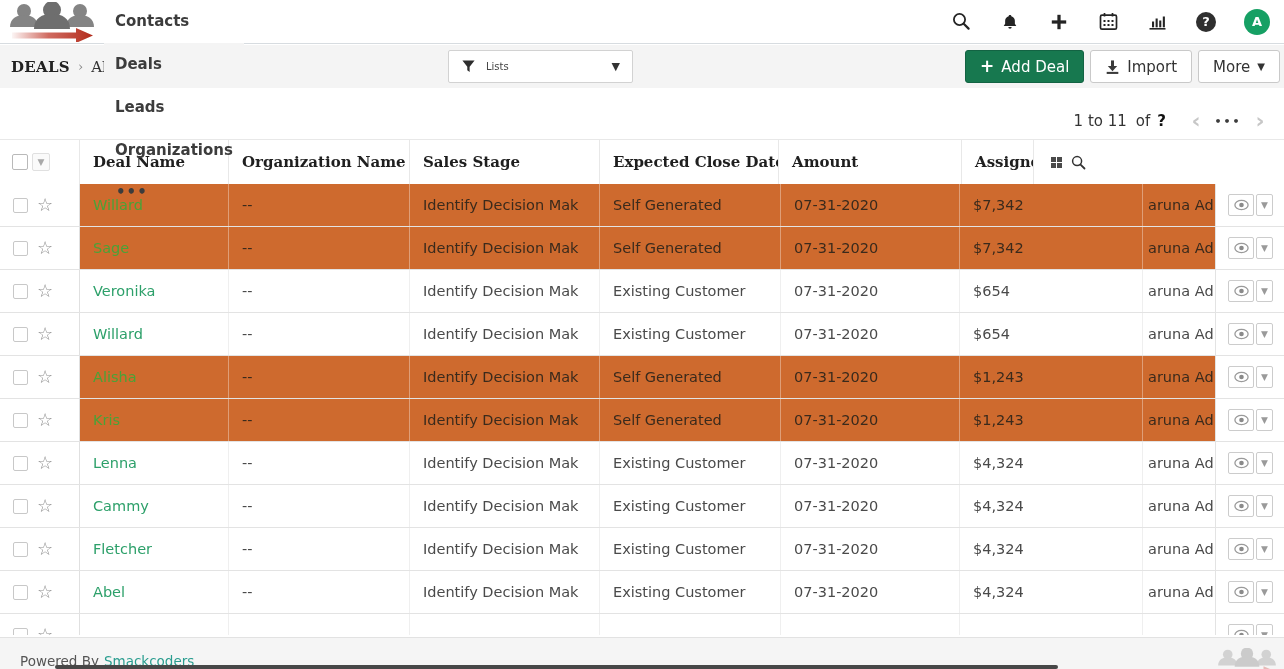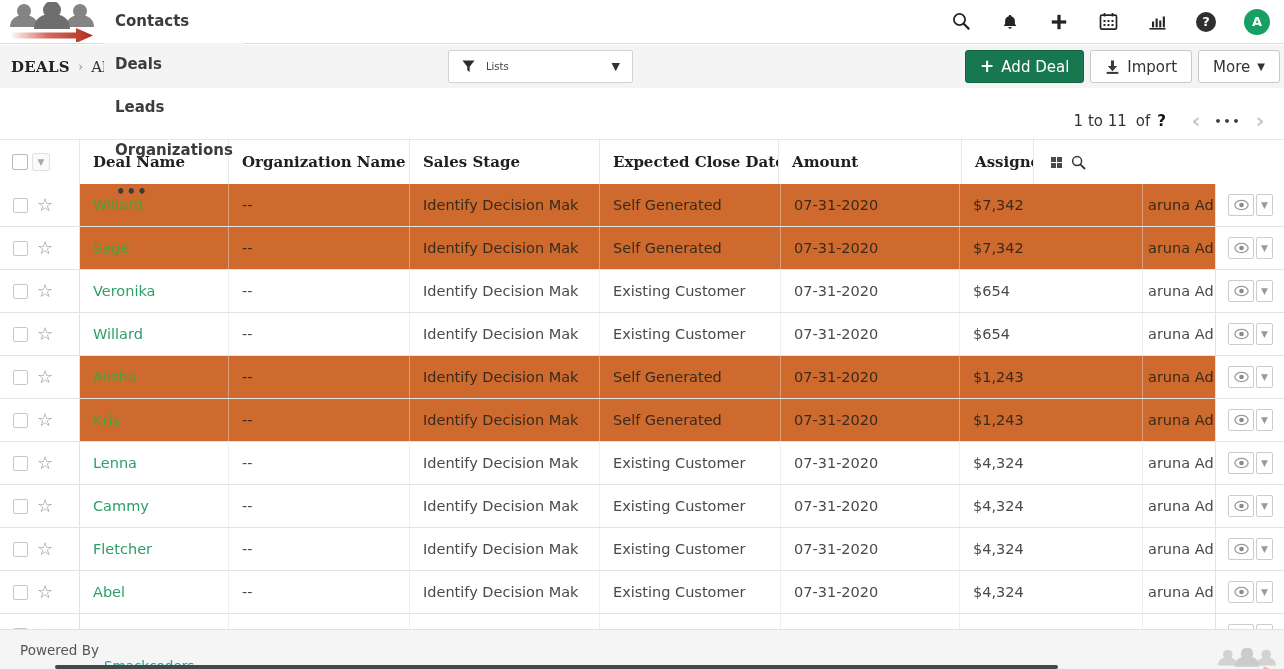--- a/index.html
+++ b/index.html
@@ -90,22 +90,22 @@
   .act-caret { width:17px; height:22px; border:1px solid #ccc; border-radius:2px; background:#fff;
                color:#9a9a9a; font-size:9px; display:flex; align-items:center; justify-content:center; cursor:pointer; }
 
   
   .trow.hl .cell { background:#ce6a2e; color:#3a2a1c; border-right-color:rgba(255,255,255,.35); }
   .trow.hl .cell.w-sel { background:#fff; border-right-color:#e0e0e0; }
   .trow.hl .cell.w-actions { background:#fff; }
   .trow.hl .cell.w-deal a { color:#4aa238; }
 
   
-  .footer { position:absolute; bottom:0; left:0; right:0; height:40px; background:#f5f5f5;
-            border-top:1px solid #e2e2e2; display:flex; align-items:center; padding-left:20px;
+  .footer { position:absolute; bottom:0; left:0; right:0; height:32px; background:#f5f5f5;
+            border-top:1px solid #e2e2e2; display:flex; align-items:flex-end; padding-left:20px;
             font-size:13.5px; color:#555; }
   .footer a { color:#2a9d8f; text-decoration:none; margin-left:5px; cursor:pointer;margin-top:32px; }
   .footer-logo { position:absolute; right:4px; bottom:-10px; opacity:.3; pointer-events:none; }
   .hscroll { position:absolute; bottom:0; left:55px; width:1003px; height:4px; background:#474747;
              border-radius:2px; z-index:20; cursor:pointer; }
 </style>
 </head>
 <body>
 
 <div class="topnav">

